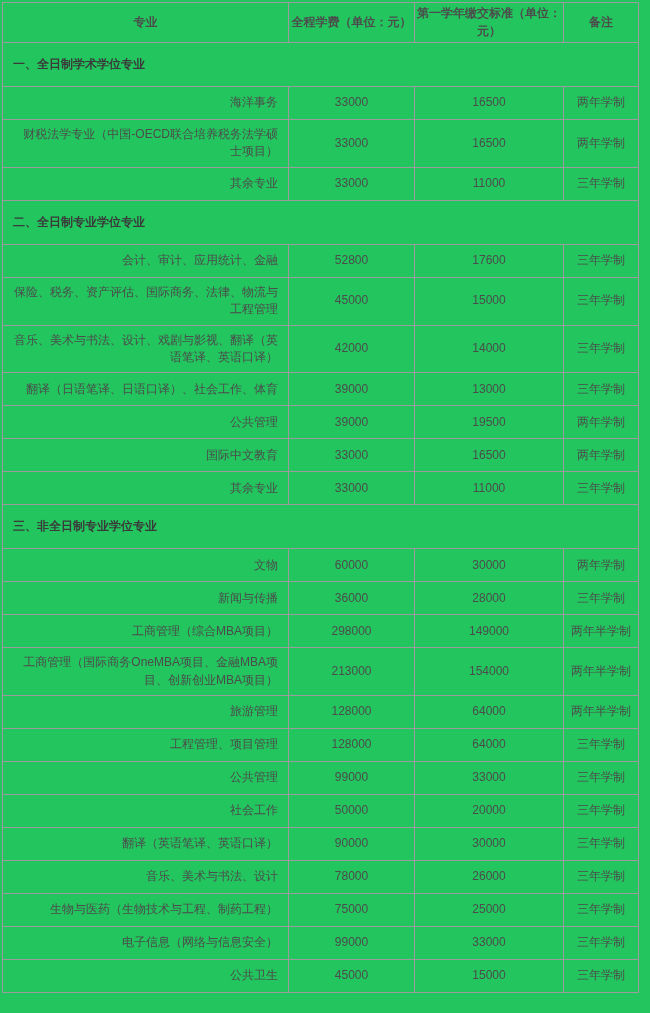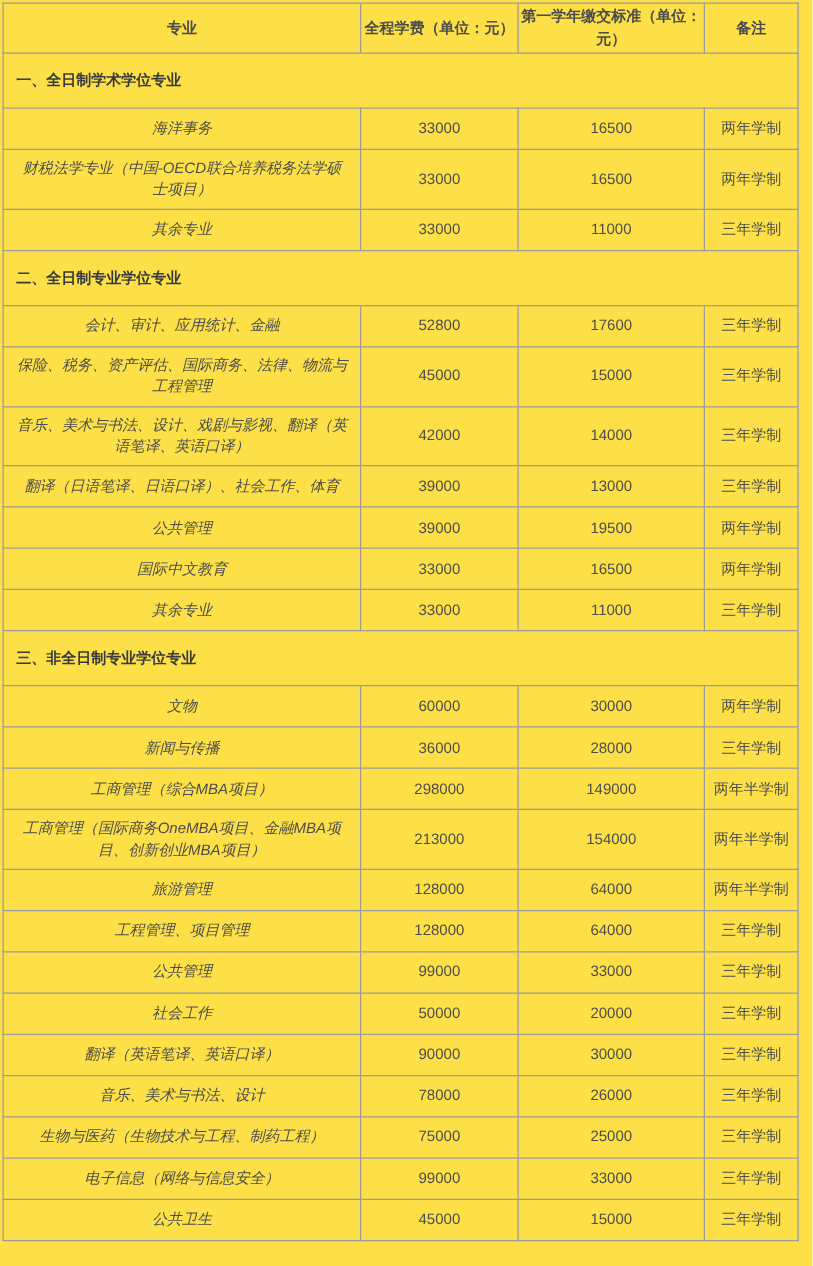--- a/index.html
+++ b/index.html
@@ -6,21 +6,21 @@
     margin: 0;
     padding: 0;
     background: #ffffff;
     font-family: "Liberation Sans", "DejaVu Sans", sans-serif;
   }
   .page {
     width: 650px;
     height: 1013px;
     box-sizing: border-box;
     padding: 2px 0 0 2px;
-    background: #fde047;
+    background: #22c55e;
     overflow: hidden;
   }
   table.fee-table {
     width: 636px;
     border-collapse: collapse;
     table-layout: fixed;
     border: 1px solid #7f7f7f;
   }
   table.fee-table th,
   table.fee-table td {
@@ -48,23 +48,22 @@
     height: 44px;
     font-weight: bold;
     color: #3a3a3a;
     text-align: left;
     padding: 4px 8px 4px 10px;
   }
   tr.data-row td {
     height: 33px;
   }
   tr.data-row td.major {
-    text-align: center;
+    text-align: right;
     padding: 6px 10px 6px 10px;
-    font-style: italic;
   }
   tr.data-row td.num,
   tr.data-row td.note {
     text-align: center;
     padding: 4px 4px;
   }
 </style>
 </head>
 <body>
 

